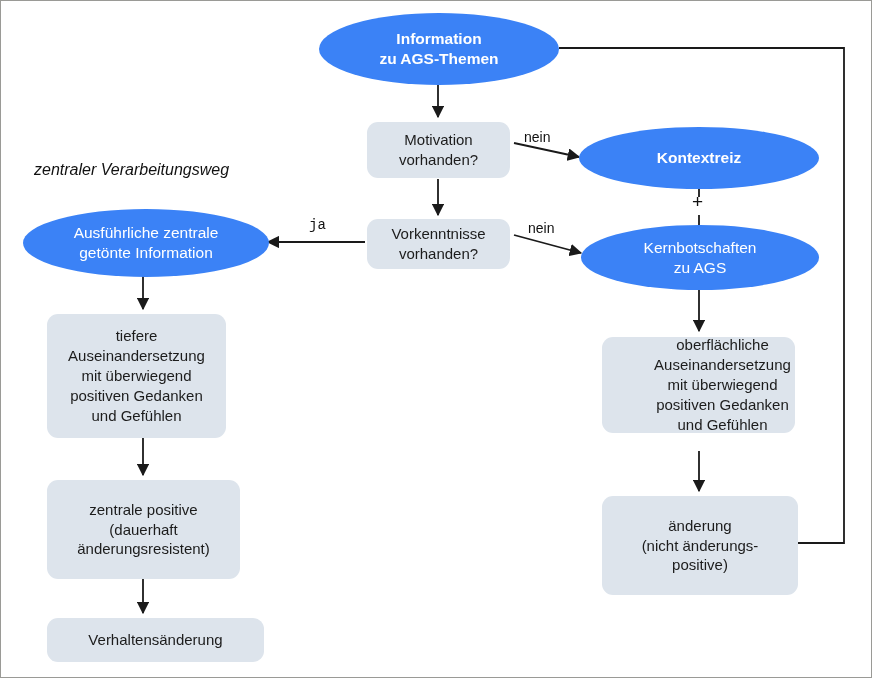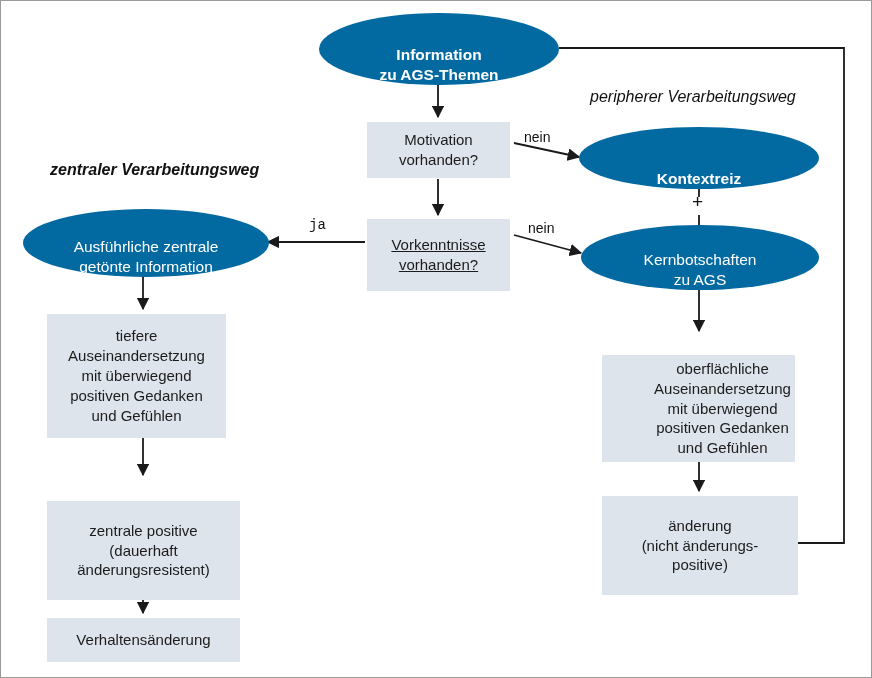--- a/index.html
+++ b/index.html
@@ -28,28 +28,28 @@
     height: 678px;
   }
   .node {
     position: absolute;
     box-sizing: border-box;
     display: flex;
     align-items: center;
     justify-content: center;
     text-align: center;
     z-index: 3;
+    border-radius: 11px;
   }
   .node-ellipse {
-    background: #0369a1;
+    background: #3b82f6;
     border-radius: 50%;
     color: #ffffff;
     font-size: 15.5px;
     line-height: 1.28;
-    align-items: flex-end;
   }
   .node-ellipse.bold {
     font-weight: bold;
   }
   .node-box {
     background: #dde4ec;
     color: #1c1c1c;
     font-size: 15px;
     line-height: 1.33;
   }
@@ -110,23 +110,22 @@
       <line x1="142" y1="437" x2="142" y2="474" marker-end="url(#arrow)"></line>
 
       <line x1="698" y1="450" x2="698" y2="490" marker-end="url(#arrow)"></line>
 
       <line x1="142" y1="578" x2="142" y2="612" marker-end="url(#arrow)"></line>
 
       <path d="M 558 47 L 843 47 L 843 542 L 797 542"></path>
     </g>
   </svg>
 
-  <div class="label-italic" style="left:49px; top:160px;font-weight:bold;">zentraler Verarbeitungsweg</div>
-
-  <div class="label-italic" style="left:589px; top:87px;">peripherer Verarbeitungsweg</div>
+  <div class="label-italic" style="left:33px; top:160px;">zentraler Verarbeitungsweg</div>
+
 
   <div class="node node-ellipse bold" style="left:318px; top:12px; width:240px; height:72px;">
     <div>
       <span class="nl">Information</span>
       <span class="nl">zu AGS-Themen</span>
     </div>
   </div>
 
   <div class="node node-box" style="left:366px; top:121px; width:143px; height:56px;">
     <div>
@@ -136,21 +135,21 @@
   </div>
 
   <div class="node node-ellipse" style="left:578px; top:126px; width:240px; height:62px;font-weight:bold;">
     <div>
       <span class="nl">Kontextreiz</span>
     </div>
   </div>
 
   <div class="plus-sign" style="left:691px; top:190px;">+</div>
 
-  <div class="node node-box" style="left:366px; top:218px; width:143px; height:72px;text-decoration:underline;">
+  <div class="node node-box" style="left:366px; top:218px; width:143px; height:50px;">
     <div>
       <span class="nl">Vorkenntnisse</span>
       <span class="nl">vorhanden?</span>
     </div>
   </div>
 
   <div class="node node-ellipse" style="left:22px; top:208px; width:246px; height:68px;">
     <div>
       <span class="nl">Ausführliche zentrale</span>
       <span class="nl">getönte Information</span>
@@ -167,47 +166,47 @@
   <div class="node node-box" style="left:46px; top:313px; width:179px; height:124px;">
     <div>
       <span class="nl">tiefere</span>
       <span class="nl">Auseinandersetzung</span>
       <span class="nl">mit überwiegend</span>
       <span class="nl">positiven Gedanken</span>
       <span class="nl">und Gefühlen</span>
     </div>
   </div>
 
-  <div class="node node-box" style="left:601px; top:354px; width:193px; height:107px;padding-left:48px;">
+  <div class="node node-box" style="left:601px; top:336px; width:193px; height:96px;padding-left:48px;">
     <div>
       <span class="nl">oberflächliche</span>
       <span class="nl">Auseinandersetzung</span>
       <span class="nl">mit überwiegend</span>
       <span class="nl">positiven Gedanken</span>
       <span class="nl">und Gefühlen</span>
     </div>
   </div>
 
-  <div class="node node-box" style="left:46px; top:500px; width:193px; height:99px;">
+  <div class="node node-box" style="left:46px; top:479px; width:193px; height:99px;">
     <div>
       <span class="nl">zentrale positive</span>
       <span class="nl">(dauerhaft</span>
       <span class="nl">änderungsresistent)</span>
     </div>
   </div>
 
   <div class="node node-box" style="left:601px; top:495px; width:196px; height:99px;">
     <div>
       <span class="nl">änderung</span>
       <span class="nl">(nicht änderungs-</span>
       <span class="nl">positive)</span>
     </div>
   </div>
 
-  <div class="node node-box" style="left:46px; top:617px; width:193px; height:44px;">
+  <div class="node node-box" style="left:46px; top:617px; width:217px; height:44px;">
     <div>
       <span class="nl">Verhaltensänderung</span>
     </div>
   </div>
 
   <div class="edge-label" style="left:523px; top:128px;">nein</div>
 
   <div class="edge-label" style="left:527px; top:219px;">nein</div>
 
   <div class="edge-label" style="left:308px; top:216px;font-family:Liberation Mono, monospace;">ja</div>

